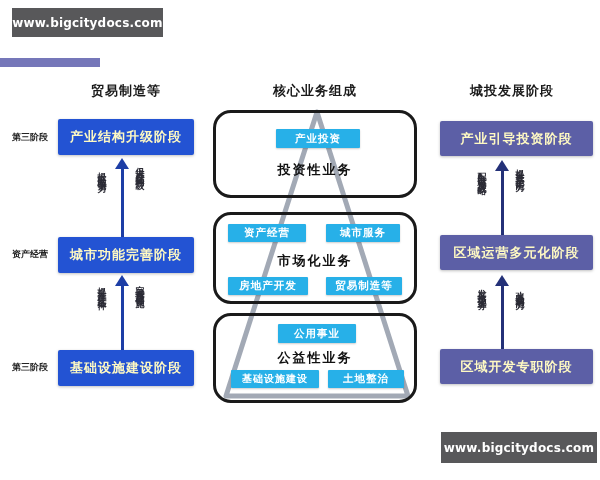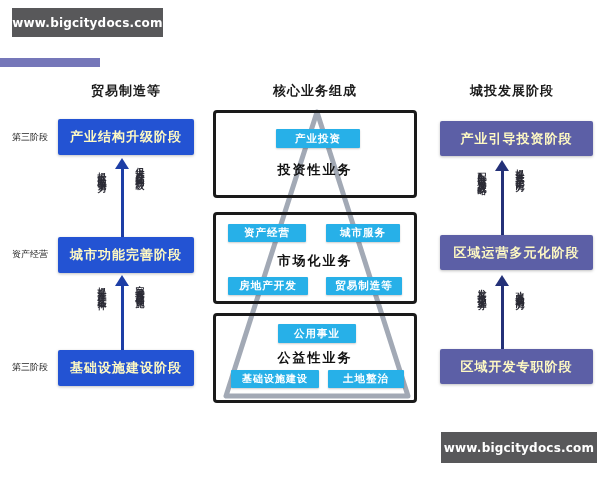--- a/index.html
+++ b/index.html
@@ -23,21 +23,21 @@
   .wm-tl{left:12px;top:8px;width:151px;height:29px;}
   .wm-br{left:441px;top:432px;width:156px;height:31px;}
 
   .accent-bar{position:absolute;left:0;top:58px;width:100px;height:9px;background:var(--accent-bar);}
 
   .col-header{position:absolute;font-size:13px;font-weight:bold;color:#1a1a1a;text-align:center;letter-spacing:1px;}
   .h-left{left:58px;top:82px;width:136px;}
   .h-mid{left:213px;top:82px;width:204px;}
   .h-right{left:440px;top:82px;width:144px;}
 
-  .stage-label{position:absolute;left:4px;width:52px;font-size:9px;font-weight:normal;color:#222;text-align:center;}
+  .stage-label{position:absolute;left:4px;width:52px;font-size:9px;font-weight:bold;color:#222;text-align:center;}
 
   .stage-box{position:absolute;display:flex;align-items:center;justify-content:center;
              color:#fef9c3;font-size:13px;font-weight:bold;letter-spacing:1px;border-radius:2px;
              box-shadow:0 1px 3px rgba(0,0,0,.25);}
   .blue-box{left:58px;width:136px;height:36px;background:var(--left-box);}
   .purple-box{left:440px;width:153px;height:35px;background:var(--right-box);}
 
   .arrow{position:absolute;width:14px;}
   .arrow .head{width:0;height:0;border-left:7px solid transparent;border-right:7px solid transparent;}
   .arrow .line{width:3px;margin:0 auto;}
@@ -45,21 +45,21 @@
   .arrow-l .line{background:var(--arrow-left);}
   .arrow-r .head{border-bottom:11px solid var(--arrow-right);}
   .arrow-r .line{background:var(--arrow-right);}
 
   .vtext{position:absolute;writing-mode:vertical-rl;font-size:9px;font-weight:bold;color:#2b2b35;
          letter-spacing:2px;line-height:1;}
 
   .pyramid-svg{position:absolute;left:0;top:0;z-index:0;}
 
   .section{position:absolute;left:213px;width:204px;border:3px solid var(--section-border);
-           border-radius:4px;z-index:1;}
+           border-radius:18px;z-index:1;}
   .sec-1{top:110px;height:88px;}
   .sec-2{top:212px;height:92px;}
   .sec-3{top:313px;height:90px;}
 
   .cyan-box{position:absolute;background:var(--cyan-box);color:#ffffff;font-weight:bold;
             display:flex;align-items:center;justify-content:center;border-radius:1px;
             font-size:10.5px;letter-spacing:1px;box-shadow:0 1px 2px rgba(0,0,0,.2);}
   .sec-title{position:absolute;width:100%;text-align:center;font-size:13px;font-weight:800;
              color:#111;letter-spacing:2px;}
 </style>

